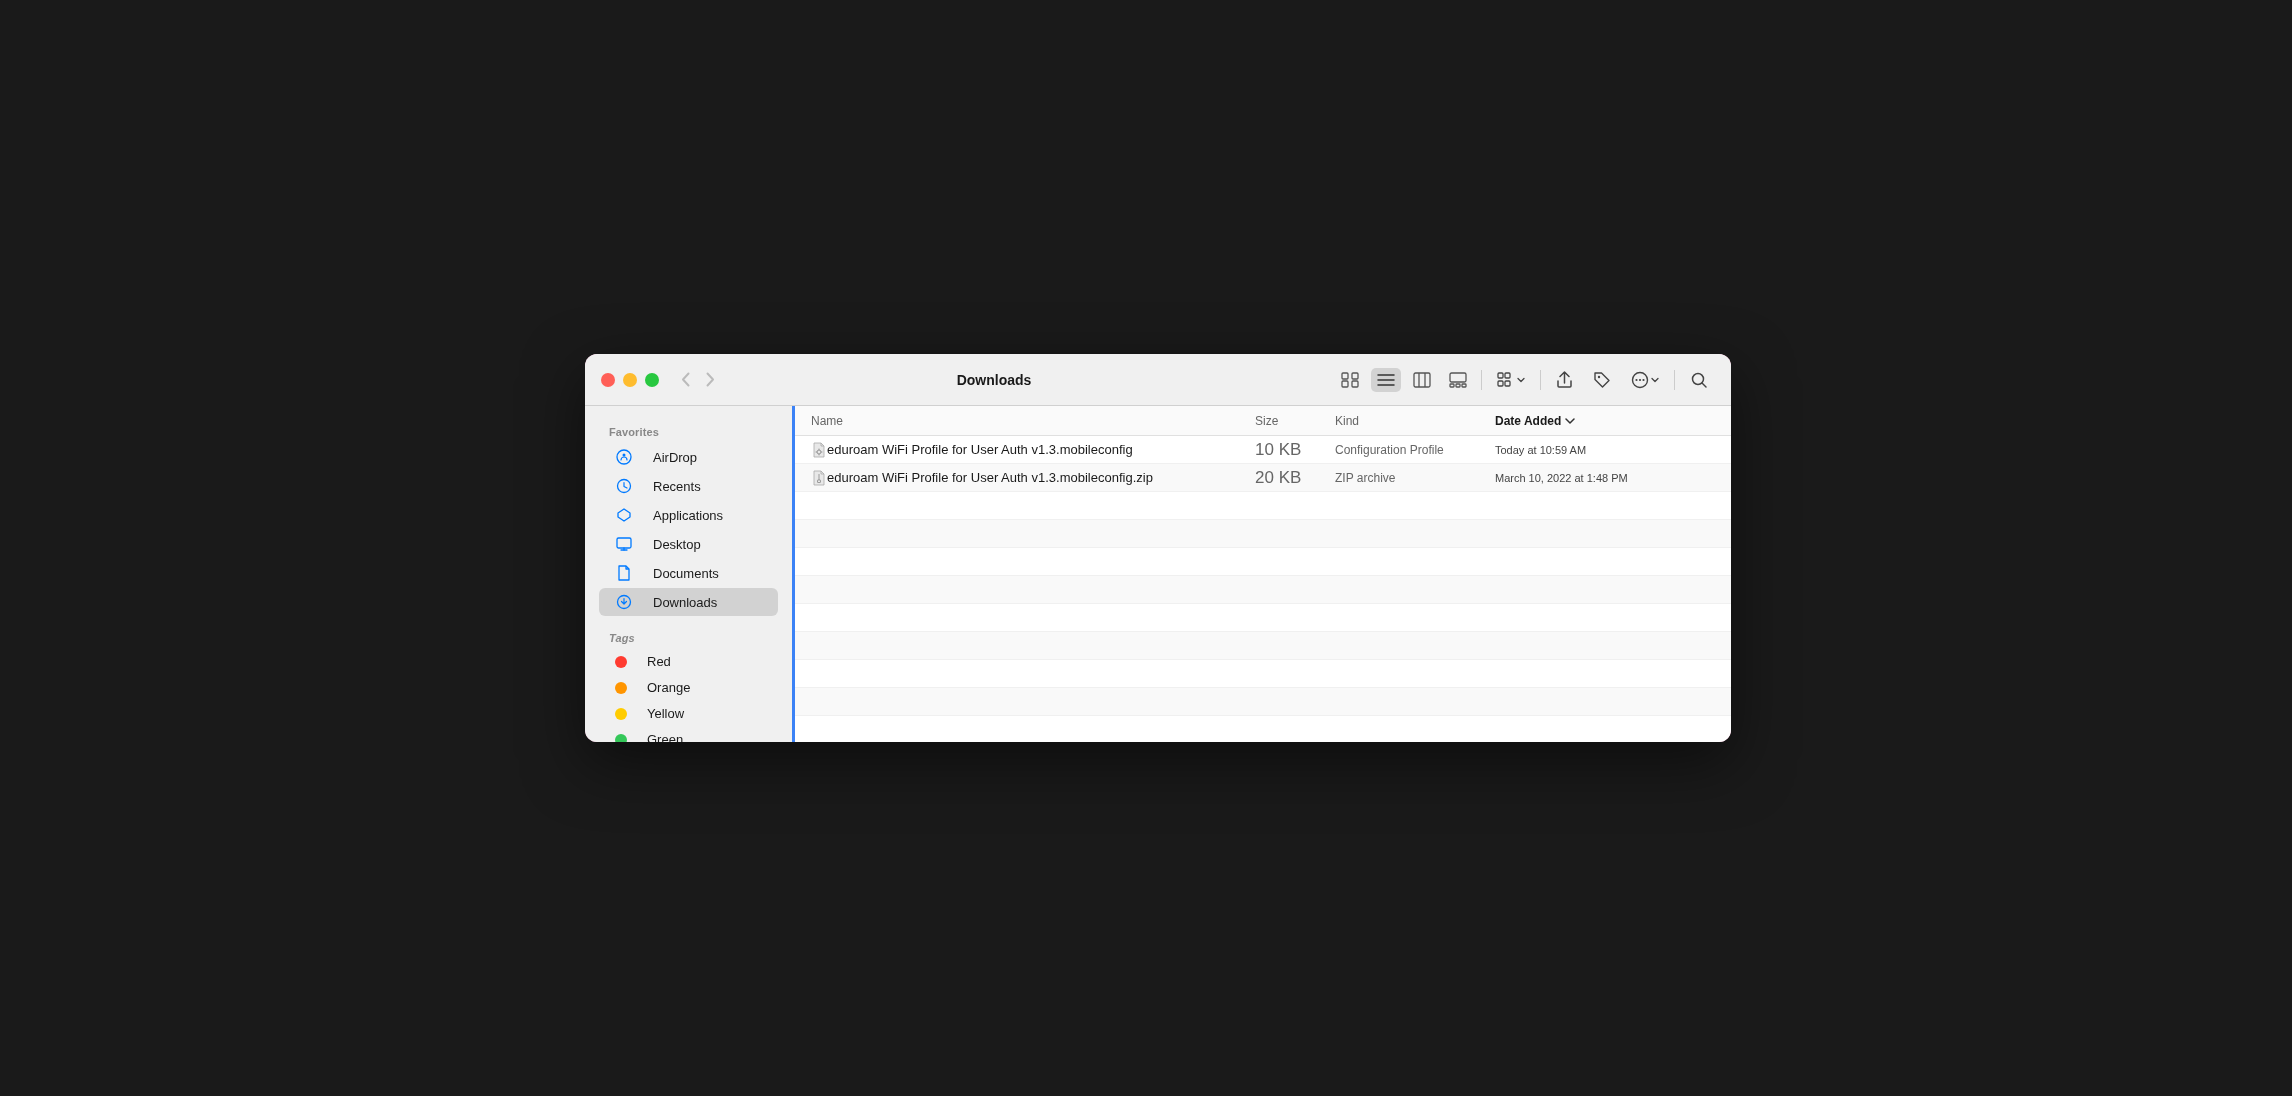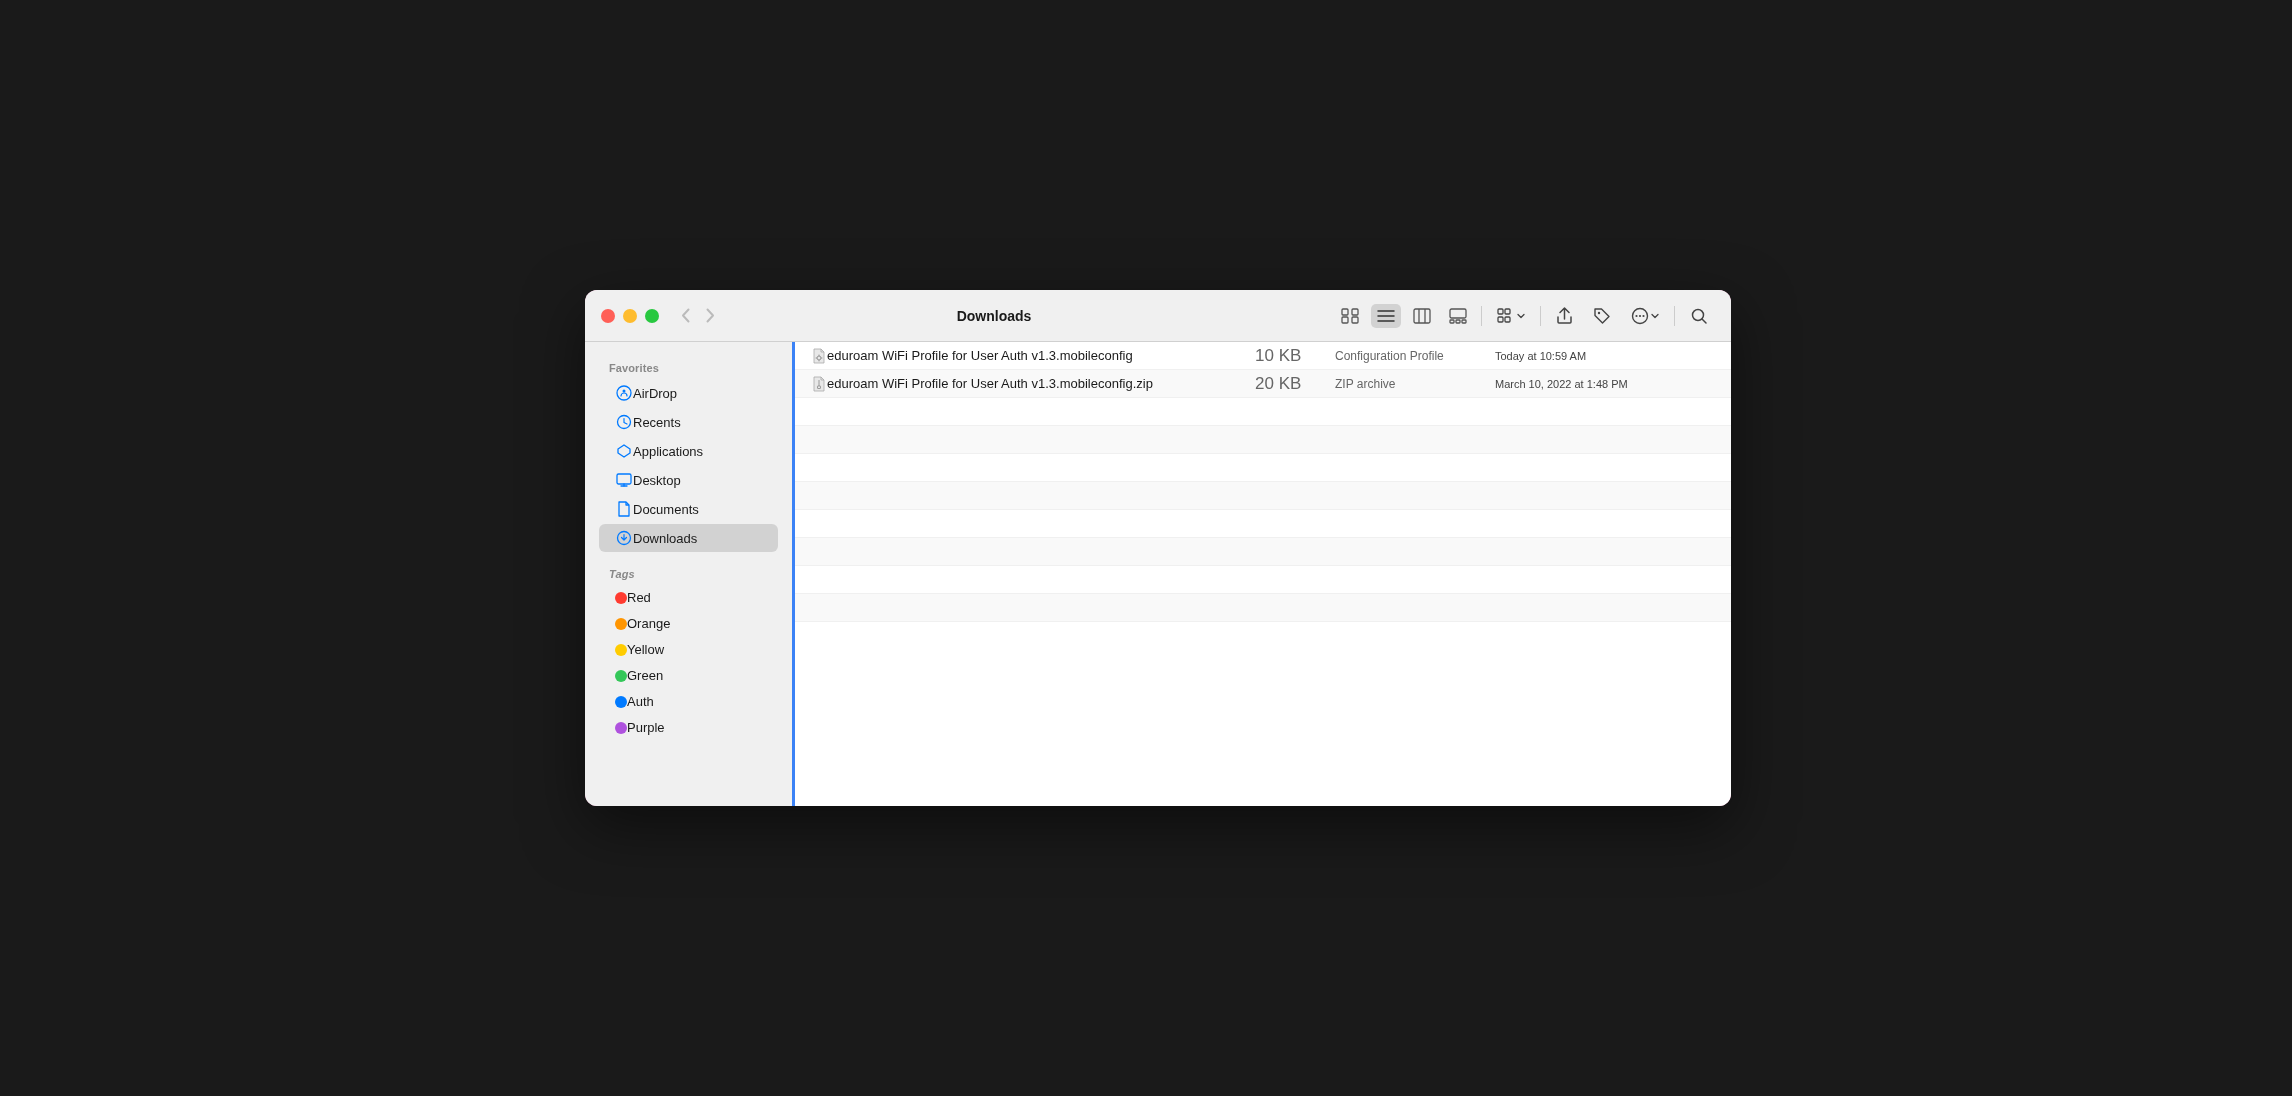--- a/index.html
+++ b/index.html
@@ -8,21 +8,21 @@
       background: #1a1a1a;
       display: flex;
       justify-content: center;
       align-items: center;
       min-height: 100vh;
       font-family: -apple-system, BlinkMacSystemFont, "SF Pro Text", "Helvetica Neue", sans-serif;
     }
 
     .window {
       width: 1146px;
-      height: 516px;
+      height: 388px;
       background: #f9a8d4;
       border-radius: 12px;
       overflow: hidden;
       display: flex;
       flex-direction: column;
       box-shadow: 0 20px 60px rgba(0,0,0,0.5);
       margin-left: 24px;
     }
 
     .title-bar {
@@ -140,21 +140,21 @@
       font-weight: 600;
       color: #888;
       padding: 8px 16px 4px 16px;
       text-transform: none;
       letter-spacing: 0.01em;
     }
 
     .sidebar-item {
       display: flex;
       align-items: center;
-      gap: 0;
+      gap: 20px;
       padding: 5px 16px;
       cursor: pointer;
       border-radius: 6px;
       margin: 1px 6px;
       font-size: 13px;
       color: #1a1a1a;
     }
     .sidebar-item.active { background: rgba(0,0,0,0.12); }
 
     .sidebar-icon {
@@ -496,20 +496,31 @@
       </div>
 
       <div class="sidebar-item">
         <div class="tag-dot" style="background:#af52de;"></div>
         <span>Purple</span>
       </div>
     </div>
 
     <div class="main-content">
 
+      <div class="column-headers">
+        <div class="col-name">Name</div>
+        <div class="col-size">Size</div>
+        <div class="col-kind">Kind</div>
+        <div class="col-date">
+          <span>Date Added</span>
+          <svg width="10" height="7" viewBox="0 0 10 7" fill="none">
+            <path d="M1 2L5 6L9 2" stroke="#333" stroke-width="1.5" stroke-linecap="round" stroke-linejoin="round"></path>
+          </svg>
+        </div>
+      </div>
 
       <div class="file-list">
 
         <div class="file-row">
           <div class="file-name-cell">
             <div class="file-icon-small">
               <svg width="14" height="16" viewBox="0 0 14 16" fill="none">
                 <path d="M2 1h7l3 3v11H2V1z" fill="#e8e8e8" stroke="#aaa" stroke-width="0.8" stroke-linejoin="round"></path>
                 <path d="M9 1v3h3" stroke="#aaa" stroke-width="0.8" stroke-linejoin="round"></path>
                 <circle cx="7" cy="10" r="2" stroke="#888" stroke-width="0.8"></circle>

